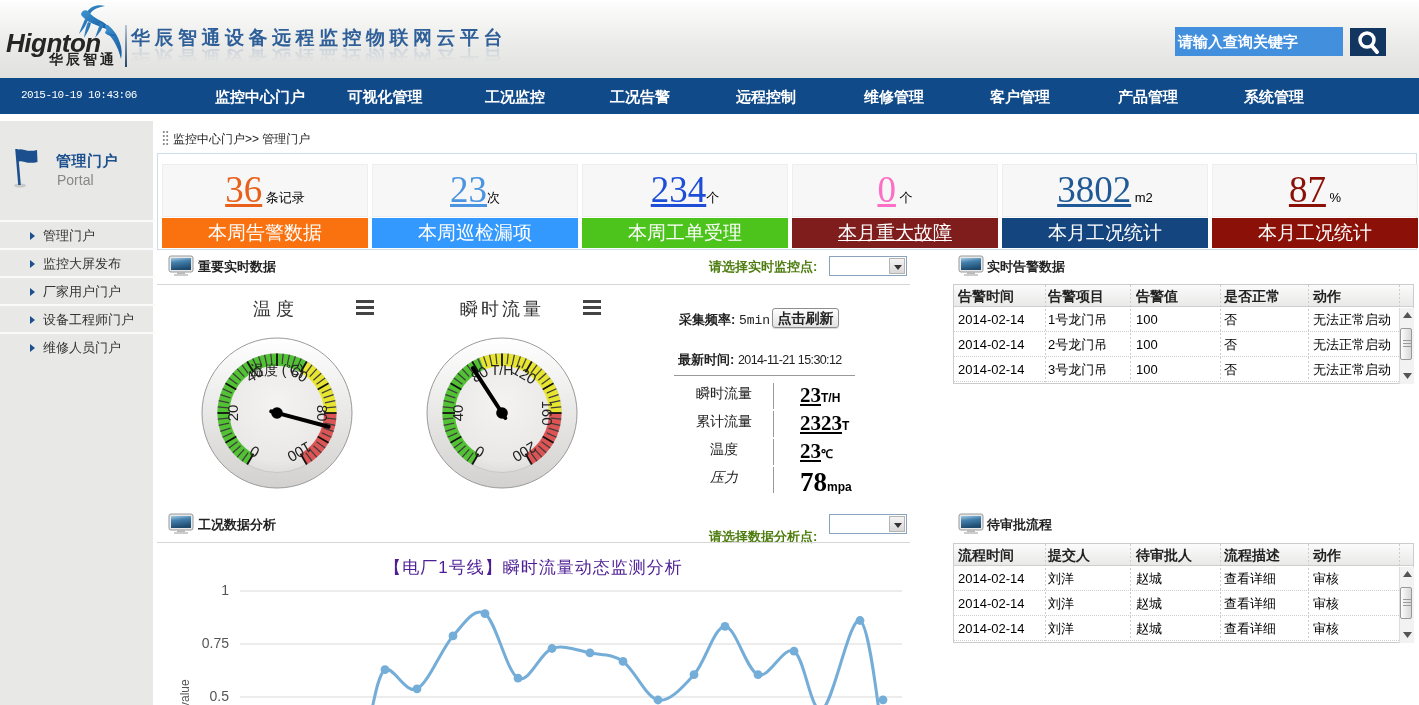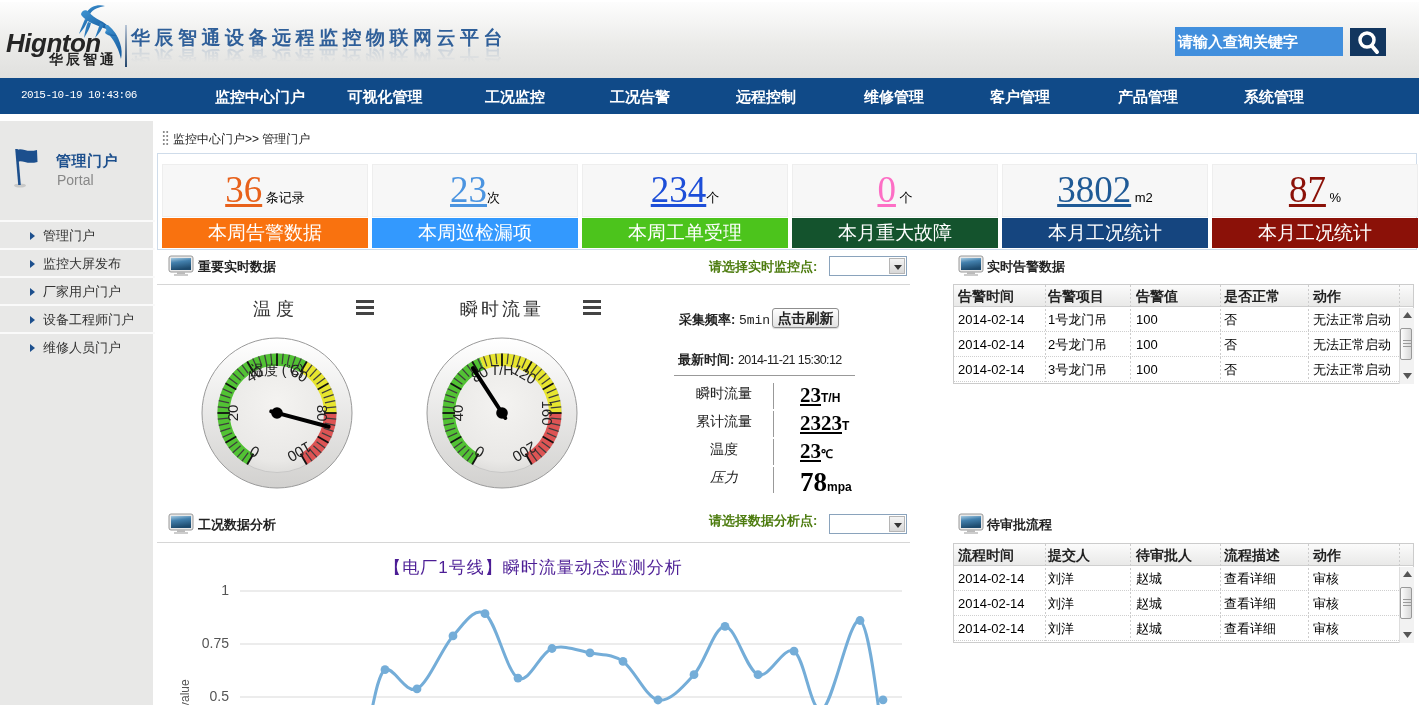--- a/index.html
+++ b/index.html
@@ -155,21 +155,21 @@
       <div class="stat-card" style="left:214px;">
         <div class="stat-num-box"><span class="stat-num" style="color:#4b94e0;">23</span><span class="stat-unit">次</span></div>
         <div class="stat-bar" style="background:#3399fe;">本周巡检漏项</div>
       </div>
       <div class="stat-card" style="left:424px;">
         <div class="stat-num-box"><span class="stat-num" style="color:#1d4ed8;">234</span><span class="stat-unit">个</span></div>
         <div class="stat-bar" style="background:#4cc41c;">本周工单受理</div>
       </div>
       <div class="stat-card" style="left:634px;">
         <div class="stat-num-box"><span class="stat-num" style="color:#fd6ec5;">0</span><span class="stat-unit"> 个</span></div>
-        <div class="stat-bar" style="background:#14532d;">本月重大故障</div>
+        <div class="stat-bar" style="background:#7f1d1d;text-decoration:underline;">本月重大故障</div>
       </div>
       <div class="stat-card" style="left:844px;">
         <div class="stat-num-box"><span class="stat-num" style="color:#1f5a96;">3802</span><span class="stat-unit"> m2</span></div>
         <div class="stat-bar" style="background:#15457f;">本月工况统计</div>
       </div>
       <div class="stat-card" style="left:1054px;">
         <div class="stat-num-box"><span class="stat-num" style="color:#8b1108;">87</span><span class="stat-unit"> %</span></div>
         <div class="stat-bar" style="background:#8b1108;">本月工况统计</div>
       </div>
     </div>
@@ -398,21 +398,21 @@
             </svg>
     </div>
       </div>
     </div>
 
     <div id="p3" class="abs" style="left:0;top:387px;width:753px;height:197px;">
       <svg class="panel-title-ico" style="left:11px;top:5px;">
           <use href="#monico"></use>
         </svg>
       <div class="ptext" style="left:41px;top:8px;">工况数据分析</div>
-      <div class="sel-label" style="left:552px;top:4px;">请选择数据分析点:</div>
+      <div class="sel-label" style="left:552px;top:20px;">请选择数据分析点:</div>
       <div class="selbox" style="left:672px;top:6px;">
           <div class="btn"></div>
         </div>
       <div class="hr" style="left:0;top:34px;width:753px;"></div>
 
       <div class="abs" style="left:0;top:40px;width:753px;height:157px;overflow:hidden;">
         <div class="abs" style="left:0;top:8px;width:753px;text-align:center;font-size:17px;color:#4c1d95;letter-spacing:1px;">【电厂1号线】瞬时流量动态监测分析</div>
         <svg class="abs" style="left:0;top:0;" width="753" height="157" viewBox="0 0 753 157">
           <g transform="translate(0,-40)">
           <line x1="83" y1="83.0" x2="745" y2="83.0" stroke="#d9d9d9" stroke-width="1"></line>

